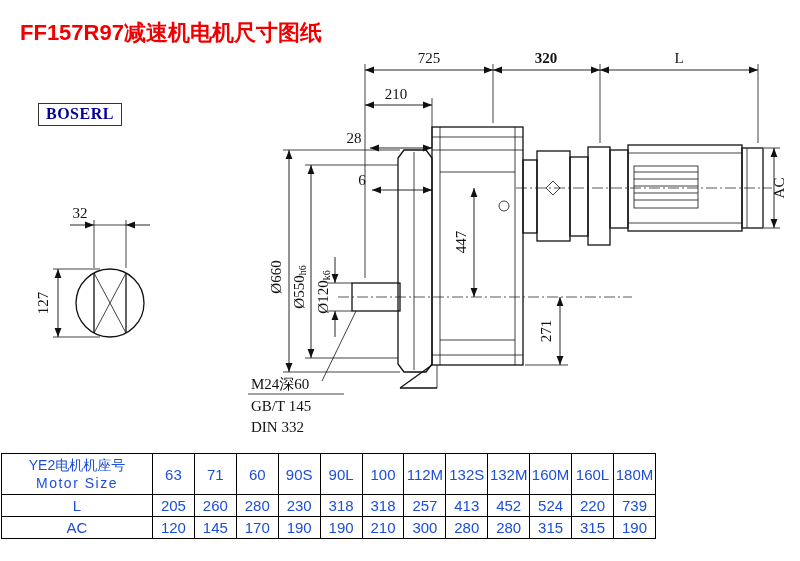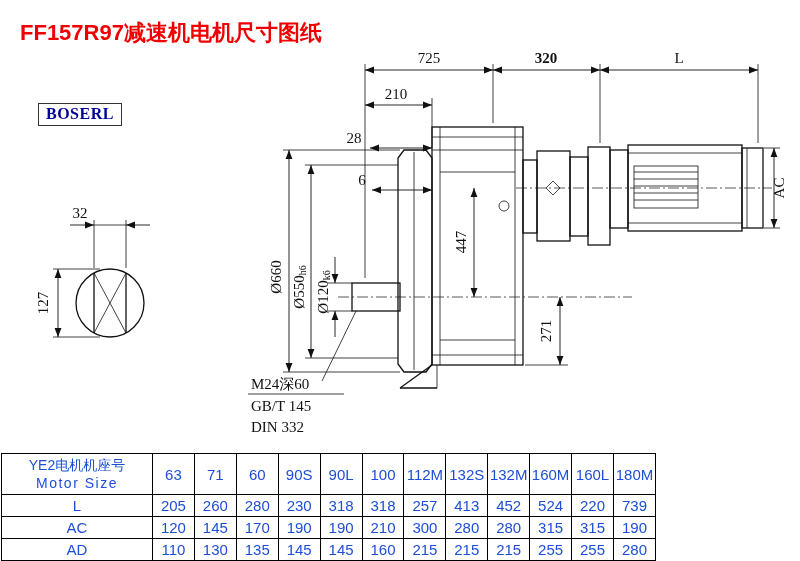--- a/index.html
+++ b/index.html
@@ -231,29 +231,14 @@
     <td>190</td>
     <td>190</td>
     <td>210</td>
     <td>300</td>
     <td>280</td>
     <td>280</td>
     <td>315</td>
     <td>315</td>
     <td>190</td>
   </tr>
-  <tr>
-    <td>AD</td>
-    <td>110</td>
-    <td>130</td>
-    <td>135</td>
-    <td>145</td>
-    <td>145</td>
-    <td>160</td>
-    <td>215</td>
-    <td>215</td>
-    <td>215</td>
-    <td>255</td>
-    <td>255</td>
-    <td>280</td>
-  </tr>
 </tbody>
   </table>
 
 </body></html>

